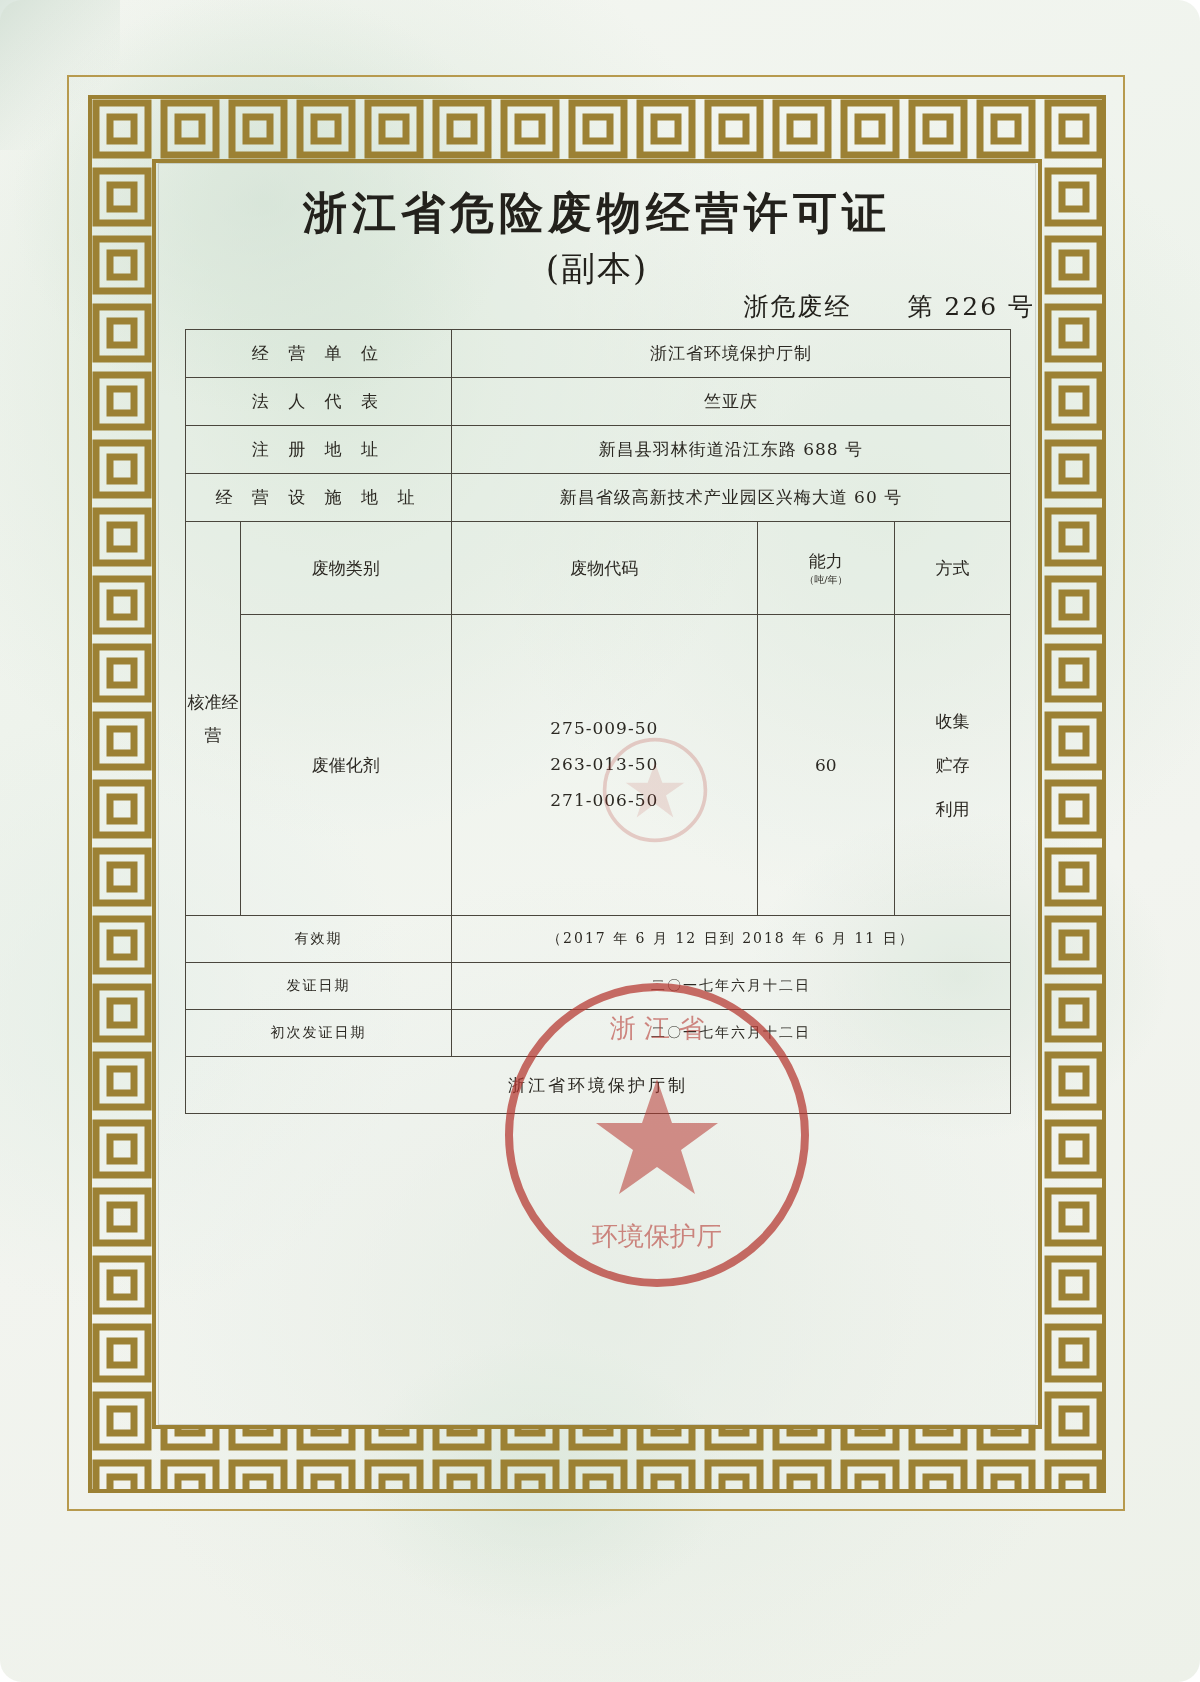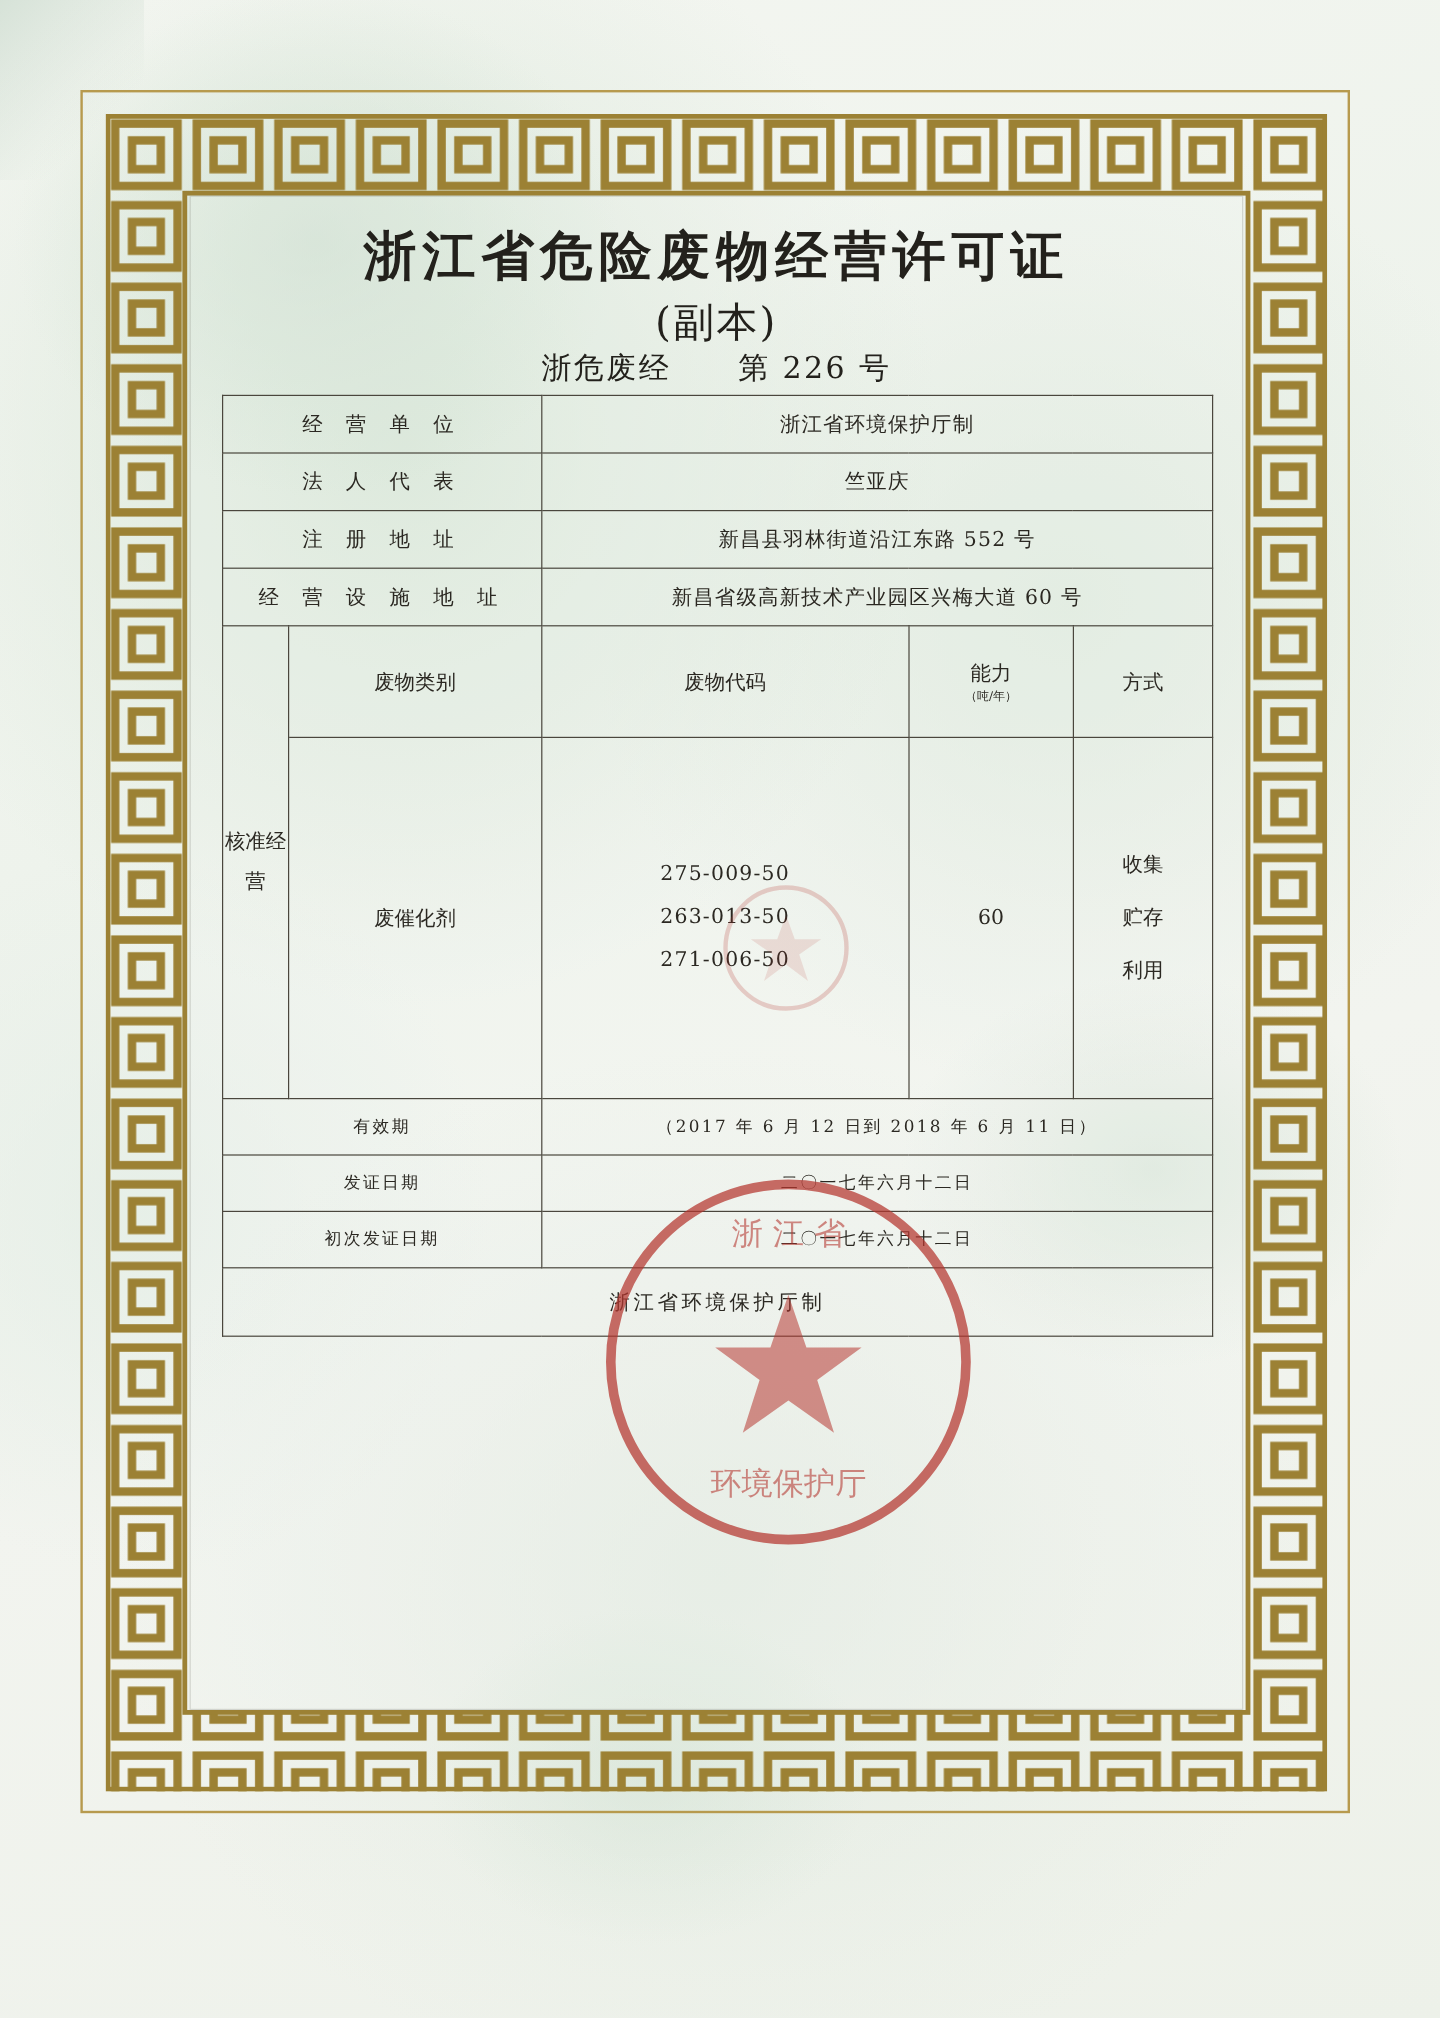--- a/index.html
+++ b/index.html
@@ -18,20 +18,21 @@
   .page {
     position: relative;
     width: 1200px;
     height: 1682px;
     background:
       radial-gradient(ellipse 60% 45% at 28% 22%, rgba(214,229,214,0.85) 0%, rgba(214,229,214,0) 62%),
       radial-gradient(ellipse 55% 40% at 74% 30%, rgba(219,232,219,0.75) 0%, rgba(219,232,219,0) 60%),
       radial-gradient(ellipse 65% 40% at 50% 78%, rgba(224,234,224,0.7) 0%, rgba(224,234,224,0) 65%),
       radial-gradient(ellipse 40% 30% at 10% 60%, rgba(228,238,230,0.8) 0%, rgba(228,238,230,0) 60%),
       linear-gradient(160deg, #f4f6f1 0%, #eef3ec 35%, #f2f4ef 60%, #edf1e9 100%);
+    border-radius: 22px;
   }
   .paper-tint {
     position: absolute;
     inset: 0;
     background:
       radial-gradient(ellipse 30% 18% at 22% 12%, rgba(200,220,203,0.55) 0%, rgba(200,220,203,0) 70%),
       radial-gradient(ellipse 25% 14% at 80% 58%, rgba(203,222,206,0.5) 0%, rgba(203,222,206,0) 70%),
       radial-gradient(ellipse 22% 12% at 45% 88%, rgba(206,224,208,0.45) 0%, rgba(206,224,208,0) 70%);
     pointer-events: none;
   }
@@ -81,21 +82,21 @@
     left: 0; right: 0; top: 82px;
     text-align: center;
     font-size: 34px;
     color: #23211c;
     letter-spacing: 2px;
     font-family: "DejaVu Serif", serif;
   }
   .title-no {
     position: absolute;
     left: 0; right: 0; top: 126px;
-    text-align: center;
+    text-align: right;
     font-size: 25px;
     color: #23211c;
     letter-spacing: 2px;
     font-family: "DejaVu Serif", serif;
   }
   .title-no .gap { display: inline-block; width: 56px; }
 
   
   .cert-table {
     position: absolute;
@@ -244,21 +245,21 @@
         <tr class="r-h">
           <td class="lbl" colspan="2">经 营 单 位</td>
           <td class="val" colspan="3">浙江省环境保护厅制</td>
         </tr>
         <tr class="r-h">
           <td class="lbl" colspan="2">法 人 代 表</td>
           <td class="val" colspan="3">竺亚庆</td>
         </tr>
         <tr class="r-h">
           <td class="lbl" colspan="2">注 册 地 址</td>
-          <td class="val" colspan="3">新昌县羽林街道沿江东路 552 号</td>
+          <td class="val" colspan="3">新昌县羽林街道沿江东路 688 号</td>
         </tr>
         <tr class="r-h">
           <td class="lbl" colspan="2">经 营 设 施 地 址</td>
           <td class="val" colspan="3">新昌省级高新技术产业园区兴梅大道 60 号</td>
         </tr>
 
         <tr>
           <td class="vert-label" rowspan="2">
             <span>核准经营</span>
           </td>

